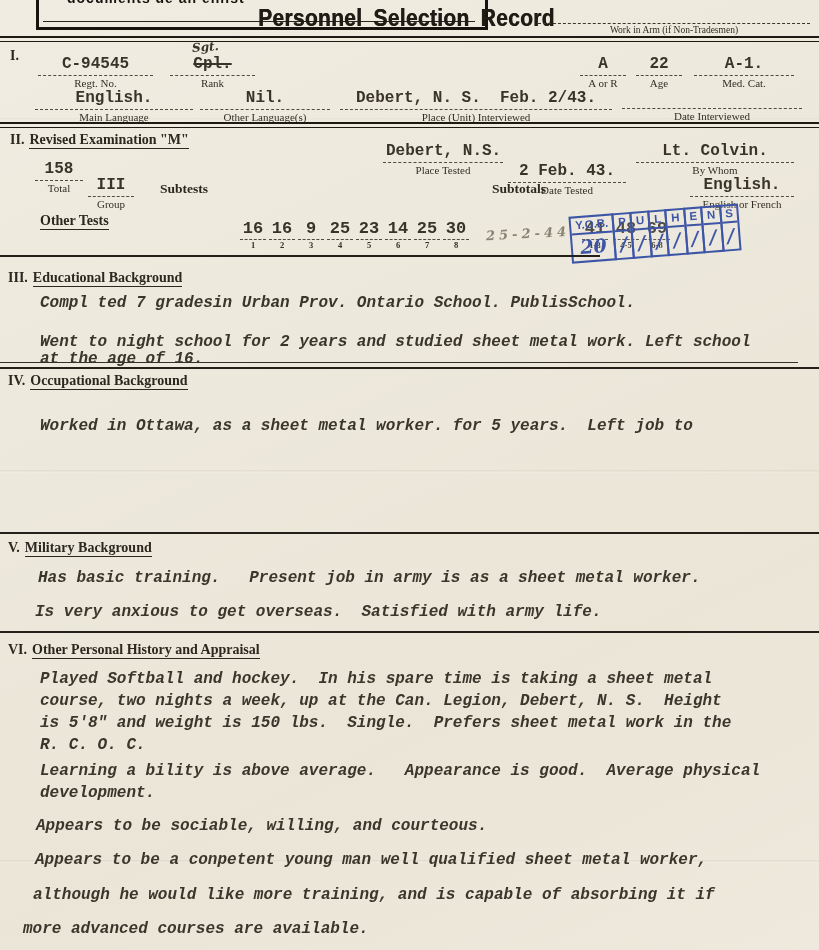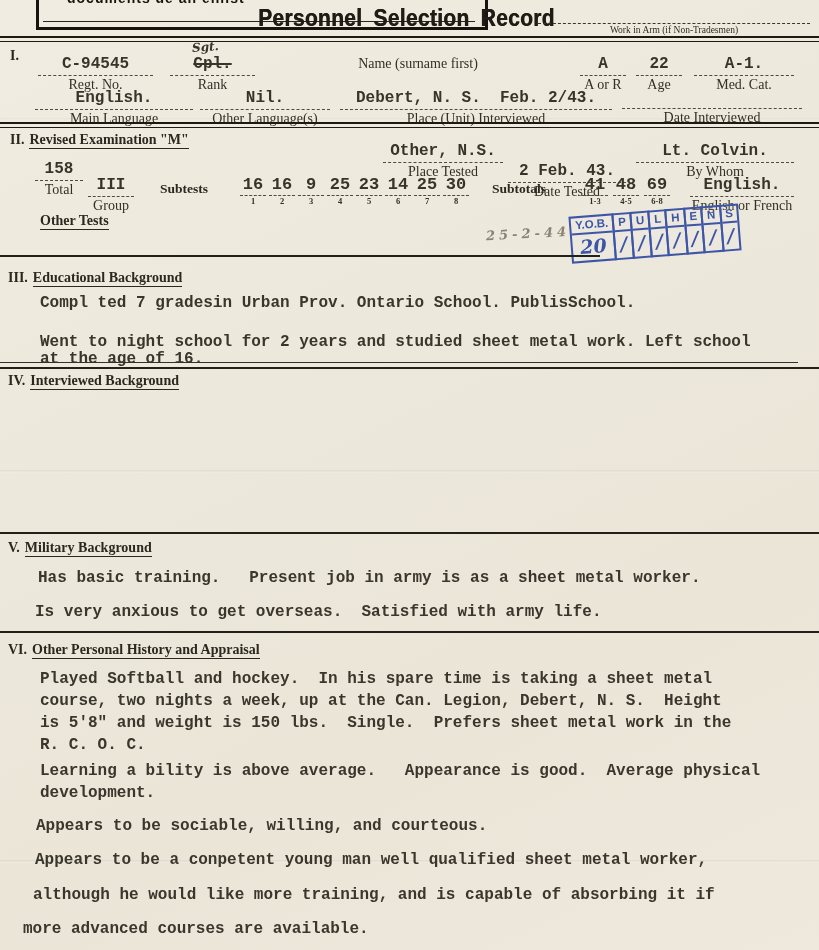--- a/index.html
+++ b/index.html
@@ -35,42 +35,42 @@
   .rule-double { position:absolute; left:0; width:819px; height:6px;
     border-top:2.5px solid #1d1a14; border-bottom:1.3px solid #1d1a14; }
   .rule { position:absolute; left:0; width:819px; border-top:2.4px solid #23201a; }
 
   
   .field { position:absolute; text-align:center; }
   .field .val { display:block; font-family:"Liberation Mono",monospace;
     font-size:16px; font-weight:bold; color:#39342a; white-space:pre;
     border-bottom:1.6px dashed #504b40; padding:0 3px 1px 3px; min-height:20px;
     line-height:19px; }
-  .field .lbl { display:block; font-size:14px; color:#332f27; margin-top:1px;
+  .field .lbl { display:block; font-size:11px; color:#332f27; margin-top:1px;
     white-space:nowrap;text-align:center; }
   .roman { position:absolute; font-size:14px; font-weight:bold; color:#2c2820; }
 
   
   .hand-sgt { position:absolute; font-family:"DejaVu Serif",serif; font-style:italic;
     font-size:12px; font-weight:bold; color:#3a352b; transform:rotate(-4deg); }
   .struck { text-decoration:line-through; text-decoration-thickness:2px; }
 
   
   .sec-head { position:absolute; font-size:14px; font-weight:bold; color:#2c2820;
     white-space:nowrap; }
   .sec-head .txt { border-bottom:1.5px solid #2c2820; padding-bottom:1px; margin-left:5px; }
 
   
   .type { position:absolute; font-family:"Liberation Mono",monospace;
-    font-size:16px; font-weight:bold; color:#3b362c; white-space:pre; line-height:22px; }
+    font-size:16px; font-weight:bold; color:#3b362c; white-space:pre; line-height:22px;font-style:italic; }
 
   
   .score-row-label { position:absolute; font-size:13.5px; font-weight:bold; color:#2c2820; }
   .cellgrp { position:absolute; display:flex; gap:3px; }
-  .scell { text-align:center; }
+  .scell { text-align:center;margin-top:44px; }
   .scell .val { display:block; font-family:"Liberation Mono",monospace; font-size:17px;
     font-weight:bold; color:#39342a; border-bottom:1.6px dashed #504b40;
     padding:0 2px 0 2px; min-width:26px; line-height:20px; }
   .scell .idx { display:block; font-size:8.5px; font-weight:bold; color:#332f27; margin-top:0px; }
 
   
   .stamp { position:absolute; left:572px; top:210px; display:flex;
     transform:rotate(-4.5deg); }
   .stamp .cell { border:2px solid #3d55a6; margin-left:-2px; background:rgba(240,240,250,0.12); }
   .stamp .h { display:block; text-align:center; font-family:"Liberation Sans",sans-serif;
@@ -110,21 +110,20 @@
     <span class="lbl">Regt. No.</span>
   </div>
 
   <div class="hand-sgt" style="left:192px; top:40px;">Sgt.</div>
   <div class="field" style="left:170px; top:55px; width:85px;">
     <span class="val struck">Cpl.</span>
     <span class="lbl">Rank</span>
   </div>
 
   <div class="field" style="left:262px; top:55px; width:312px;">
-    <span class="lbl">Name (surname first)</span>
   </div>
 
   <div class="field" style="left:580px; top:55px; width:46px;">
     <span class="val">A</span>
     <span class="lbl">A or R</span>
   </div>
 
   <div class="field" style="left:636px; top:55px; width:46px;">
     <span class="val">22</span>
     <span class="lbl">Age</span>
@@ -155,21 +154,21 @@
     <span class="lbl">Date Interviewed</span>
   </div>
 
   <div class="rule-double" style="top:122px;"></div>
 
   <div class="sec-head" style="left:10px; top:132px;">
     <span>II.</span><span class="txt">Revised Examination "M"</span>
   </div>
 
   <div class="field" style="left:383px; top:142px; width:120px;">
-    <span class="val">Other, N.S.</span>
+    <span class="val">Debert, N.S.</span>
     <span class="lbl">Place Tested</span>
   </div>
   <div class="field" style="left:508px; top:142px; width:118px;margin-top:20px;">
     <span class="val">2 Feb. 43.</span>
     <span class="lbl">Date Tested</span>
   </div>
   <div class="field" style="left:636px; top:142px; width:158px;">
     <span class="val">Lt. Colvin.</span>
     <span class="lbl">By Whom</span>
   </div>
@@ -287,22 +286,23 @@
   <div class="sec-head" style="left:8px; top:270px;">
     <span>III.</span><span class="txt">Educational Background</span>
   </div>
   <div class="type" style="left:40px; top:292px;">Compl ted 7 gradesin Urban Prov. Ontario School. PublisSchool.</div>
   <div class="type" style="left:40px; top:331px;">Went to night school for 2 years and studied sheet metal work. Left school</div>
   <div class="type" style="left:40px; top:348px;">at the age of 16.</div>
   <div class="underline-long" style="left:0; top:362px; width:798px;"></div>
   <div class="rule" style="top:367px;"></div>
 
   <div class="sec-head" style="left:8px; top:373px;">
-    <span>IV.</span><span class="txt">Interviewed Background</span>
-  </div>
+    <span>IV.</span><span class="txt">Occupational Background</span>
+  </div>
+  <div class="type" style="left:40px; top:415px;">Worked in Ottawa, as a sheet metal worker. for 5 years.  Left job to</div>
   <div class="rule" style="top:532px;"></div>
 
   <div class="sec-head" style="left:8px; top:540px;">
     <span>V.</span><span class="txt">Military Background</span>
   </div>
   <div class="type" style="left:38px; top:567px;">Has basic training.   Present job in army is as a sheet metal worker.</div>
   <div class="type" style="left:35px; top:601px;">Is very anxious to get overseas.  Satisfied with army life.</div>
   <div class="rule" style="top:631px;"></div>
 
   <div class="sec-head" style="left:8px; top:642px;">

